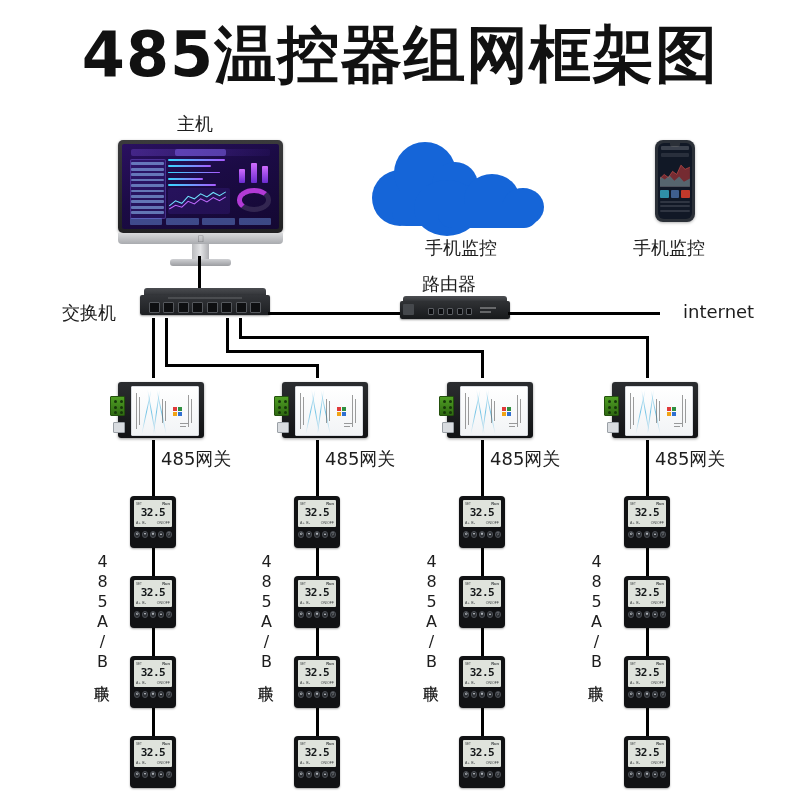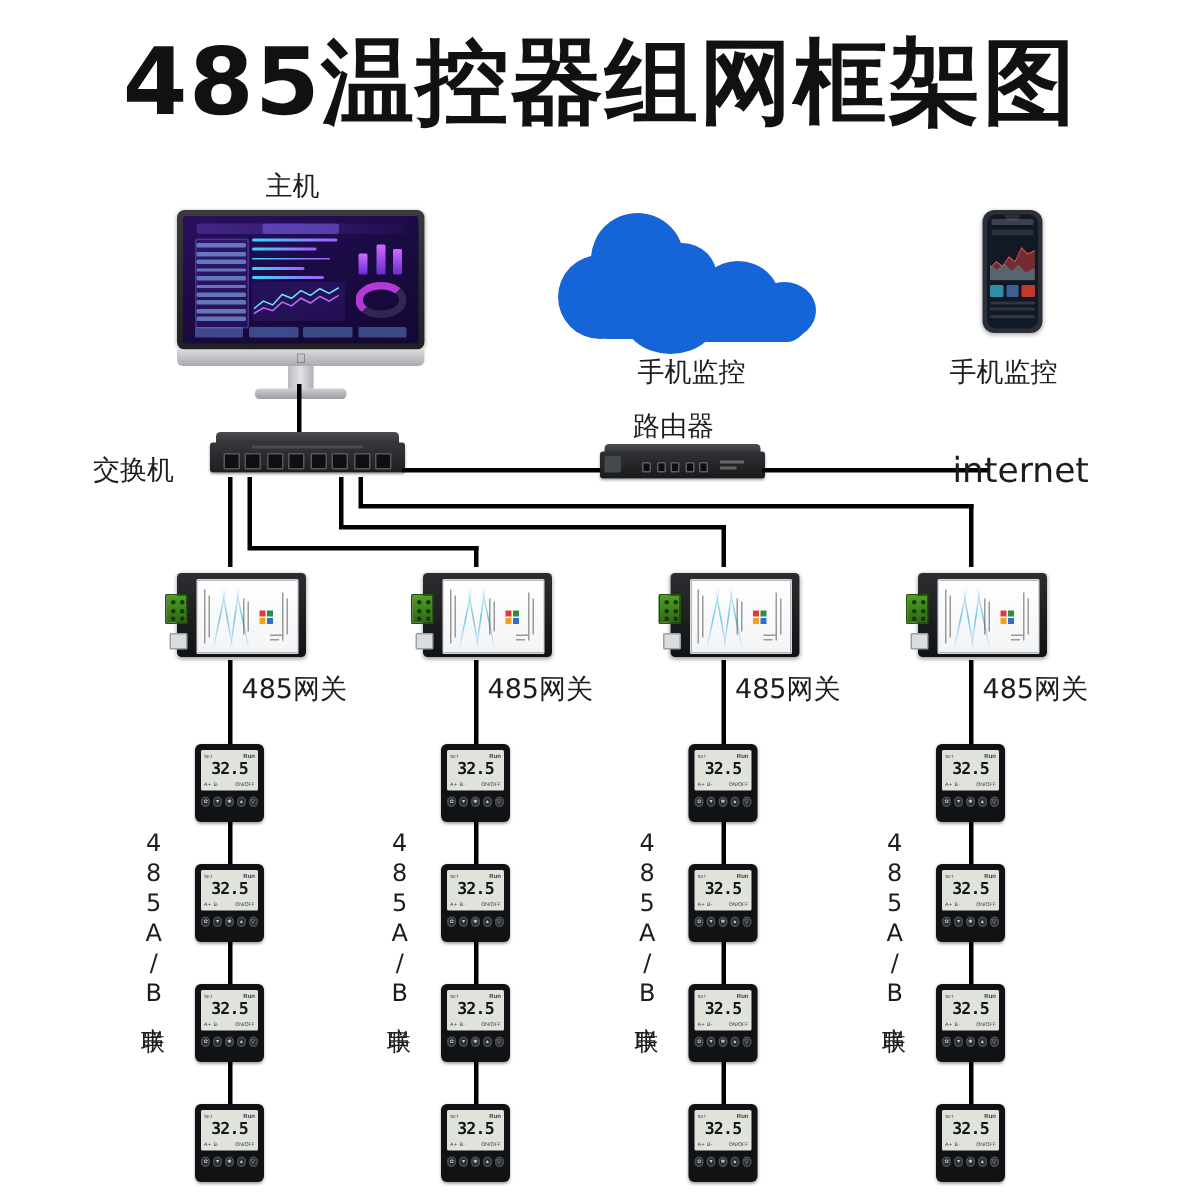--- a/index.html
+++ b/index.html
@@ -283,21 +283,21 @@
         <i></i>
         <i></i>
       </div>
     <div class="rt-dots">
         <i style="width:100%"></i>
         <i style="width:70%"></i>
       </div>
   </div>
 
   <div class="wire wh" style="left:508px;top:312px;width:152px;"></div>
-  <div class="lbl" style="left:635px;top:301px;font-size:23px;">internet</div>
+  <div class="lbl" style="left:683px;top:301px;font-size:18px;">internet</div>
 
   <div class="wire wv" style="left:152px;top:318px;height:60px;"></div>
 
   <div class="wire wv" style="left:165px;top:318px;height:46px;"></div>
   <div class="wire wh" style="left:165px;top:364px;width:154px;"></div>
   <div class="wire wv" style="left:316px;top:364px;height:14px;"></div>
 
   <div class="wire wv" style="left:226px;top:318px;height:32px;"></div>
   <div class="wire wh" style="left:226px;top:350px;width:258px;"></div>
   <div class="wire wv" style="left:481px;top:350px;height:28px;"></div>

